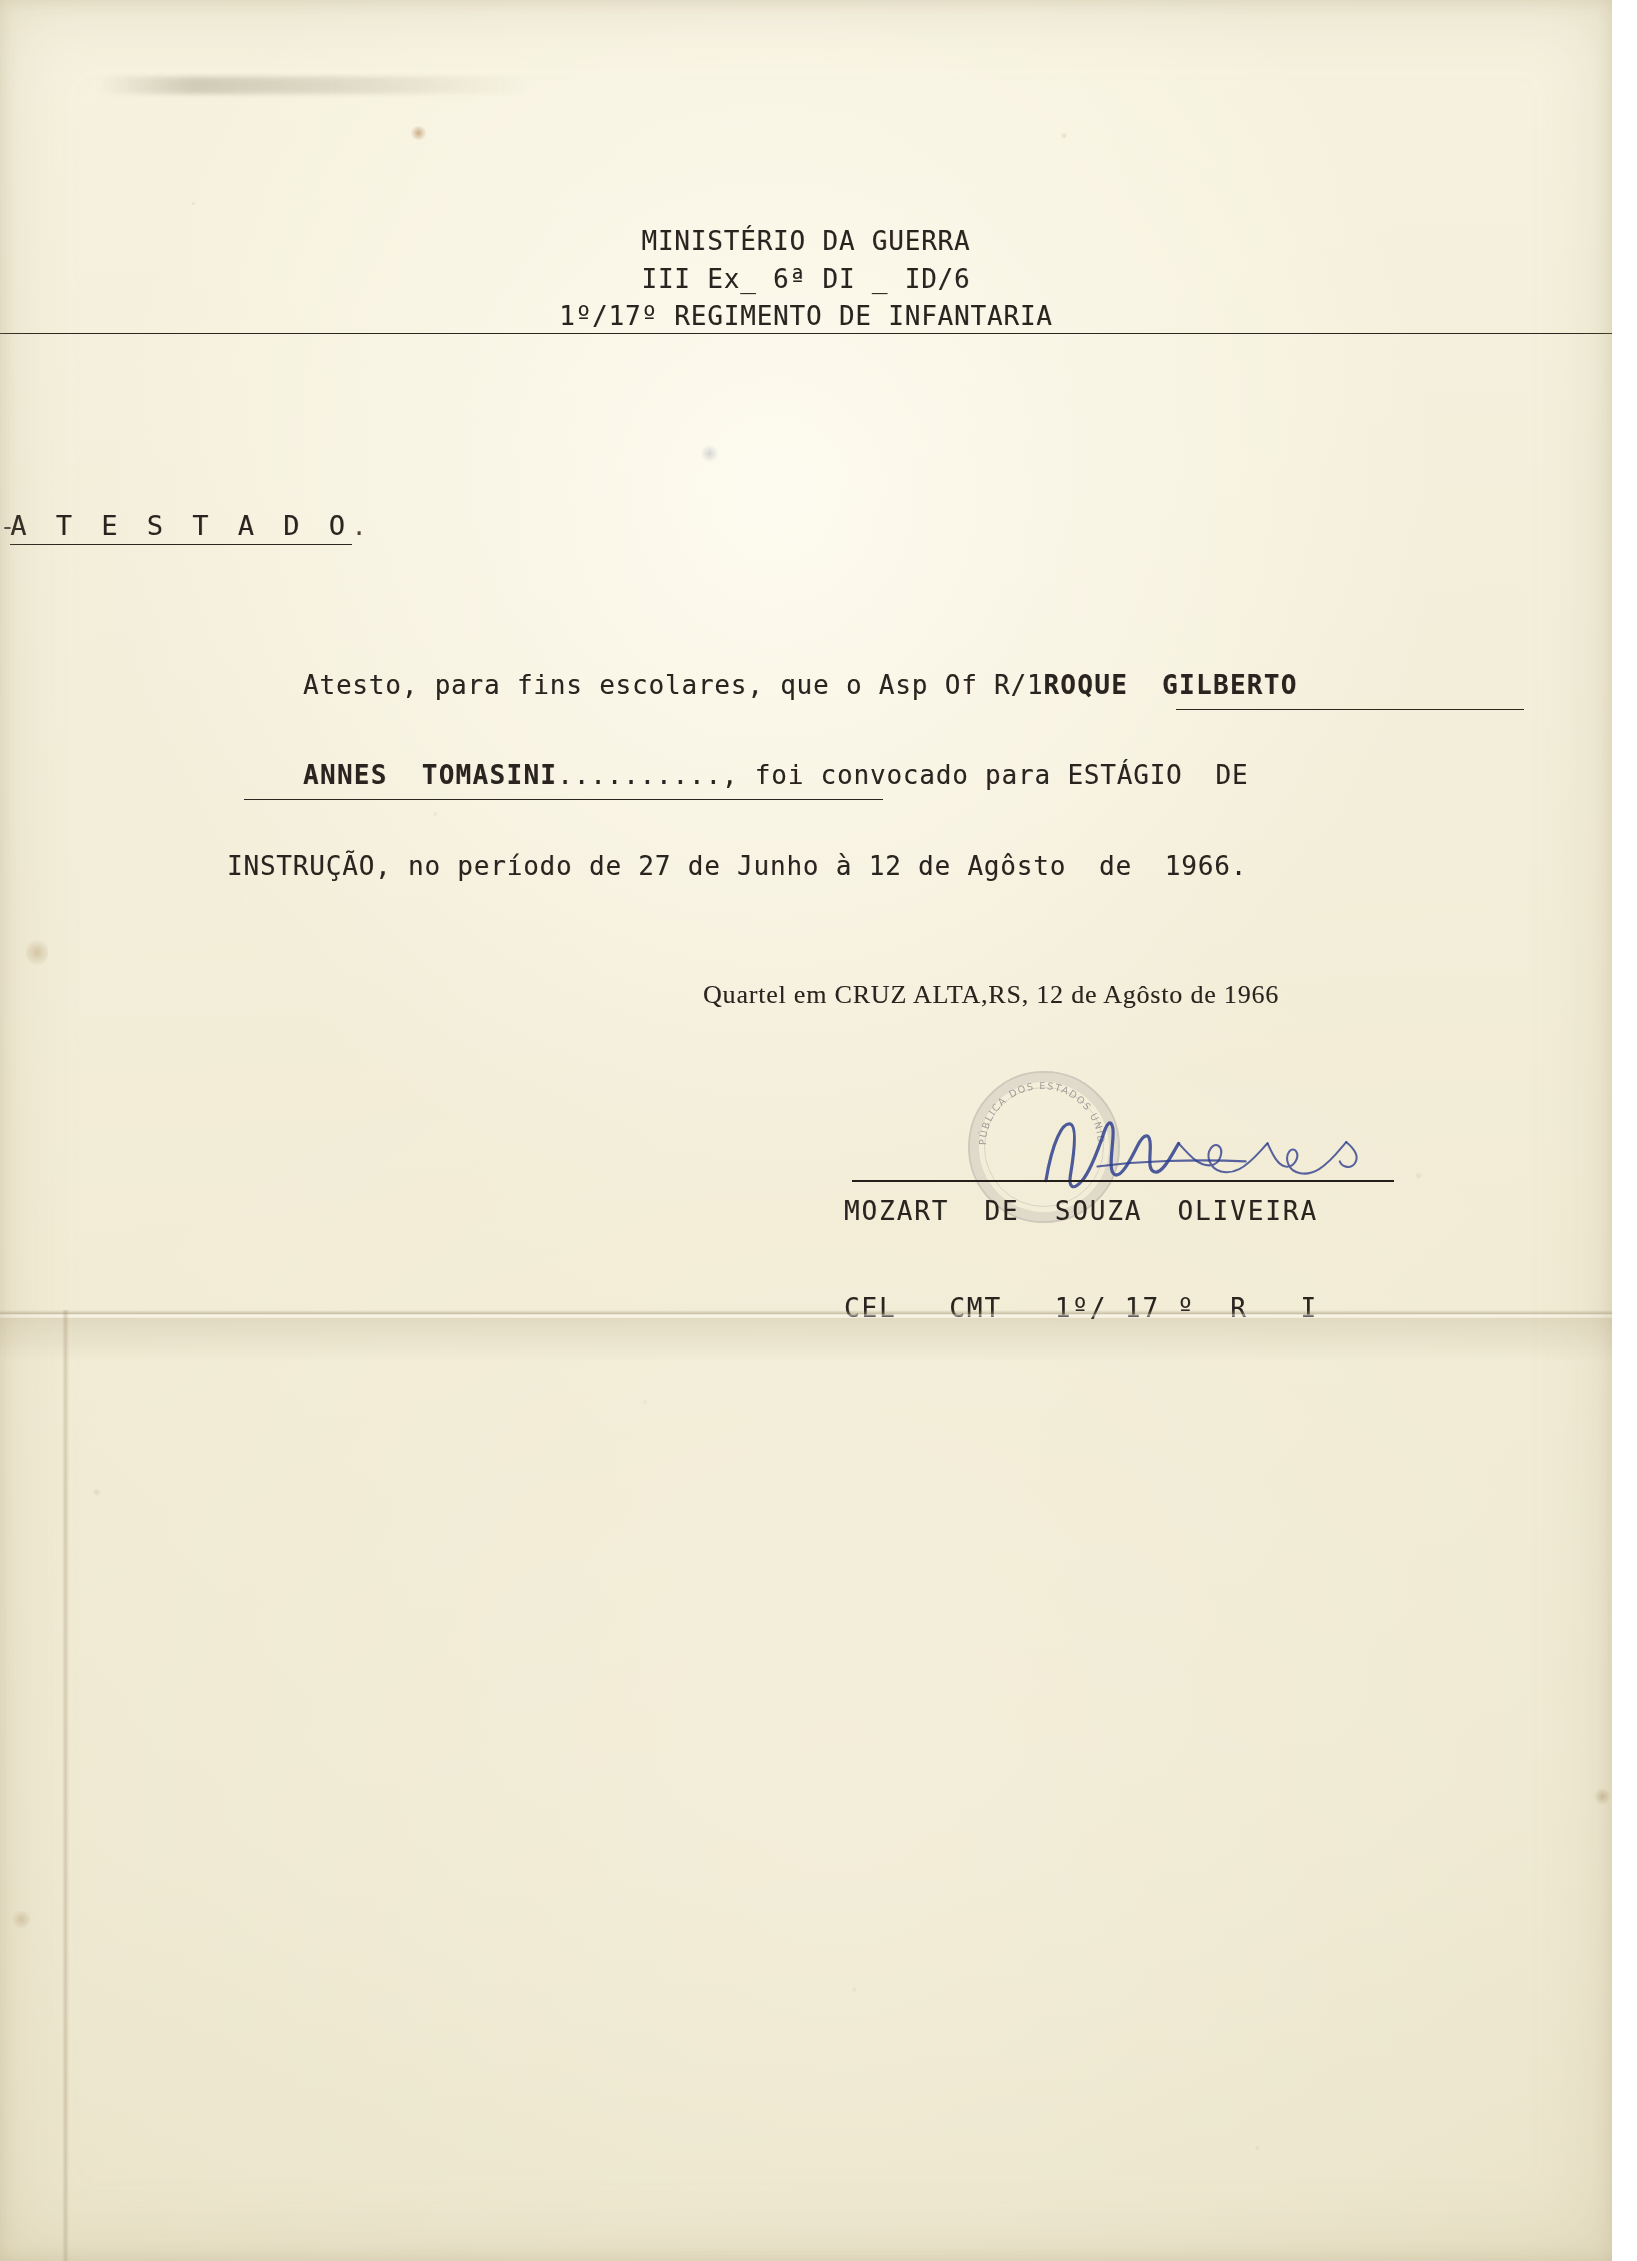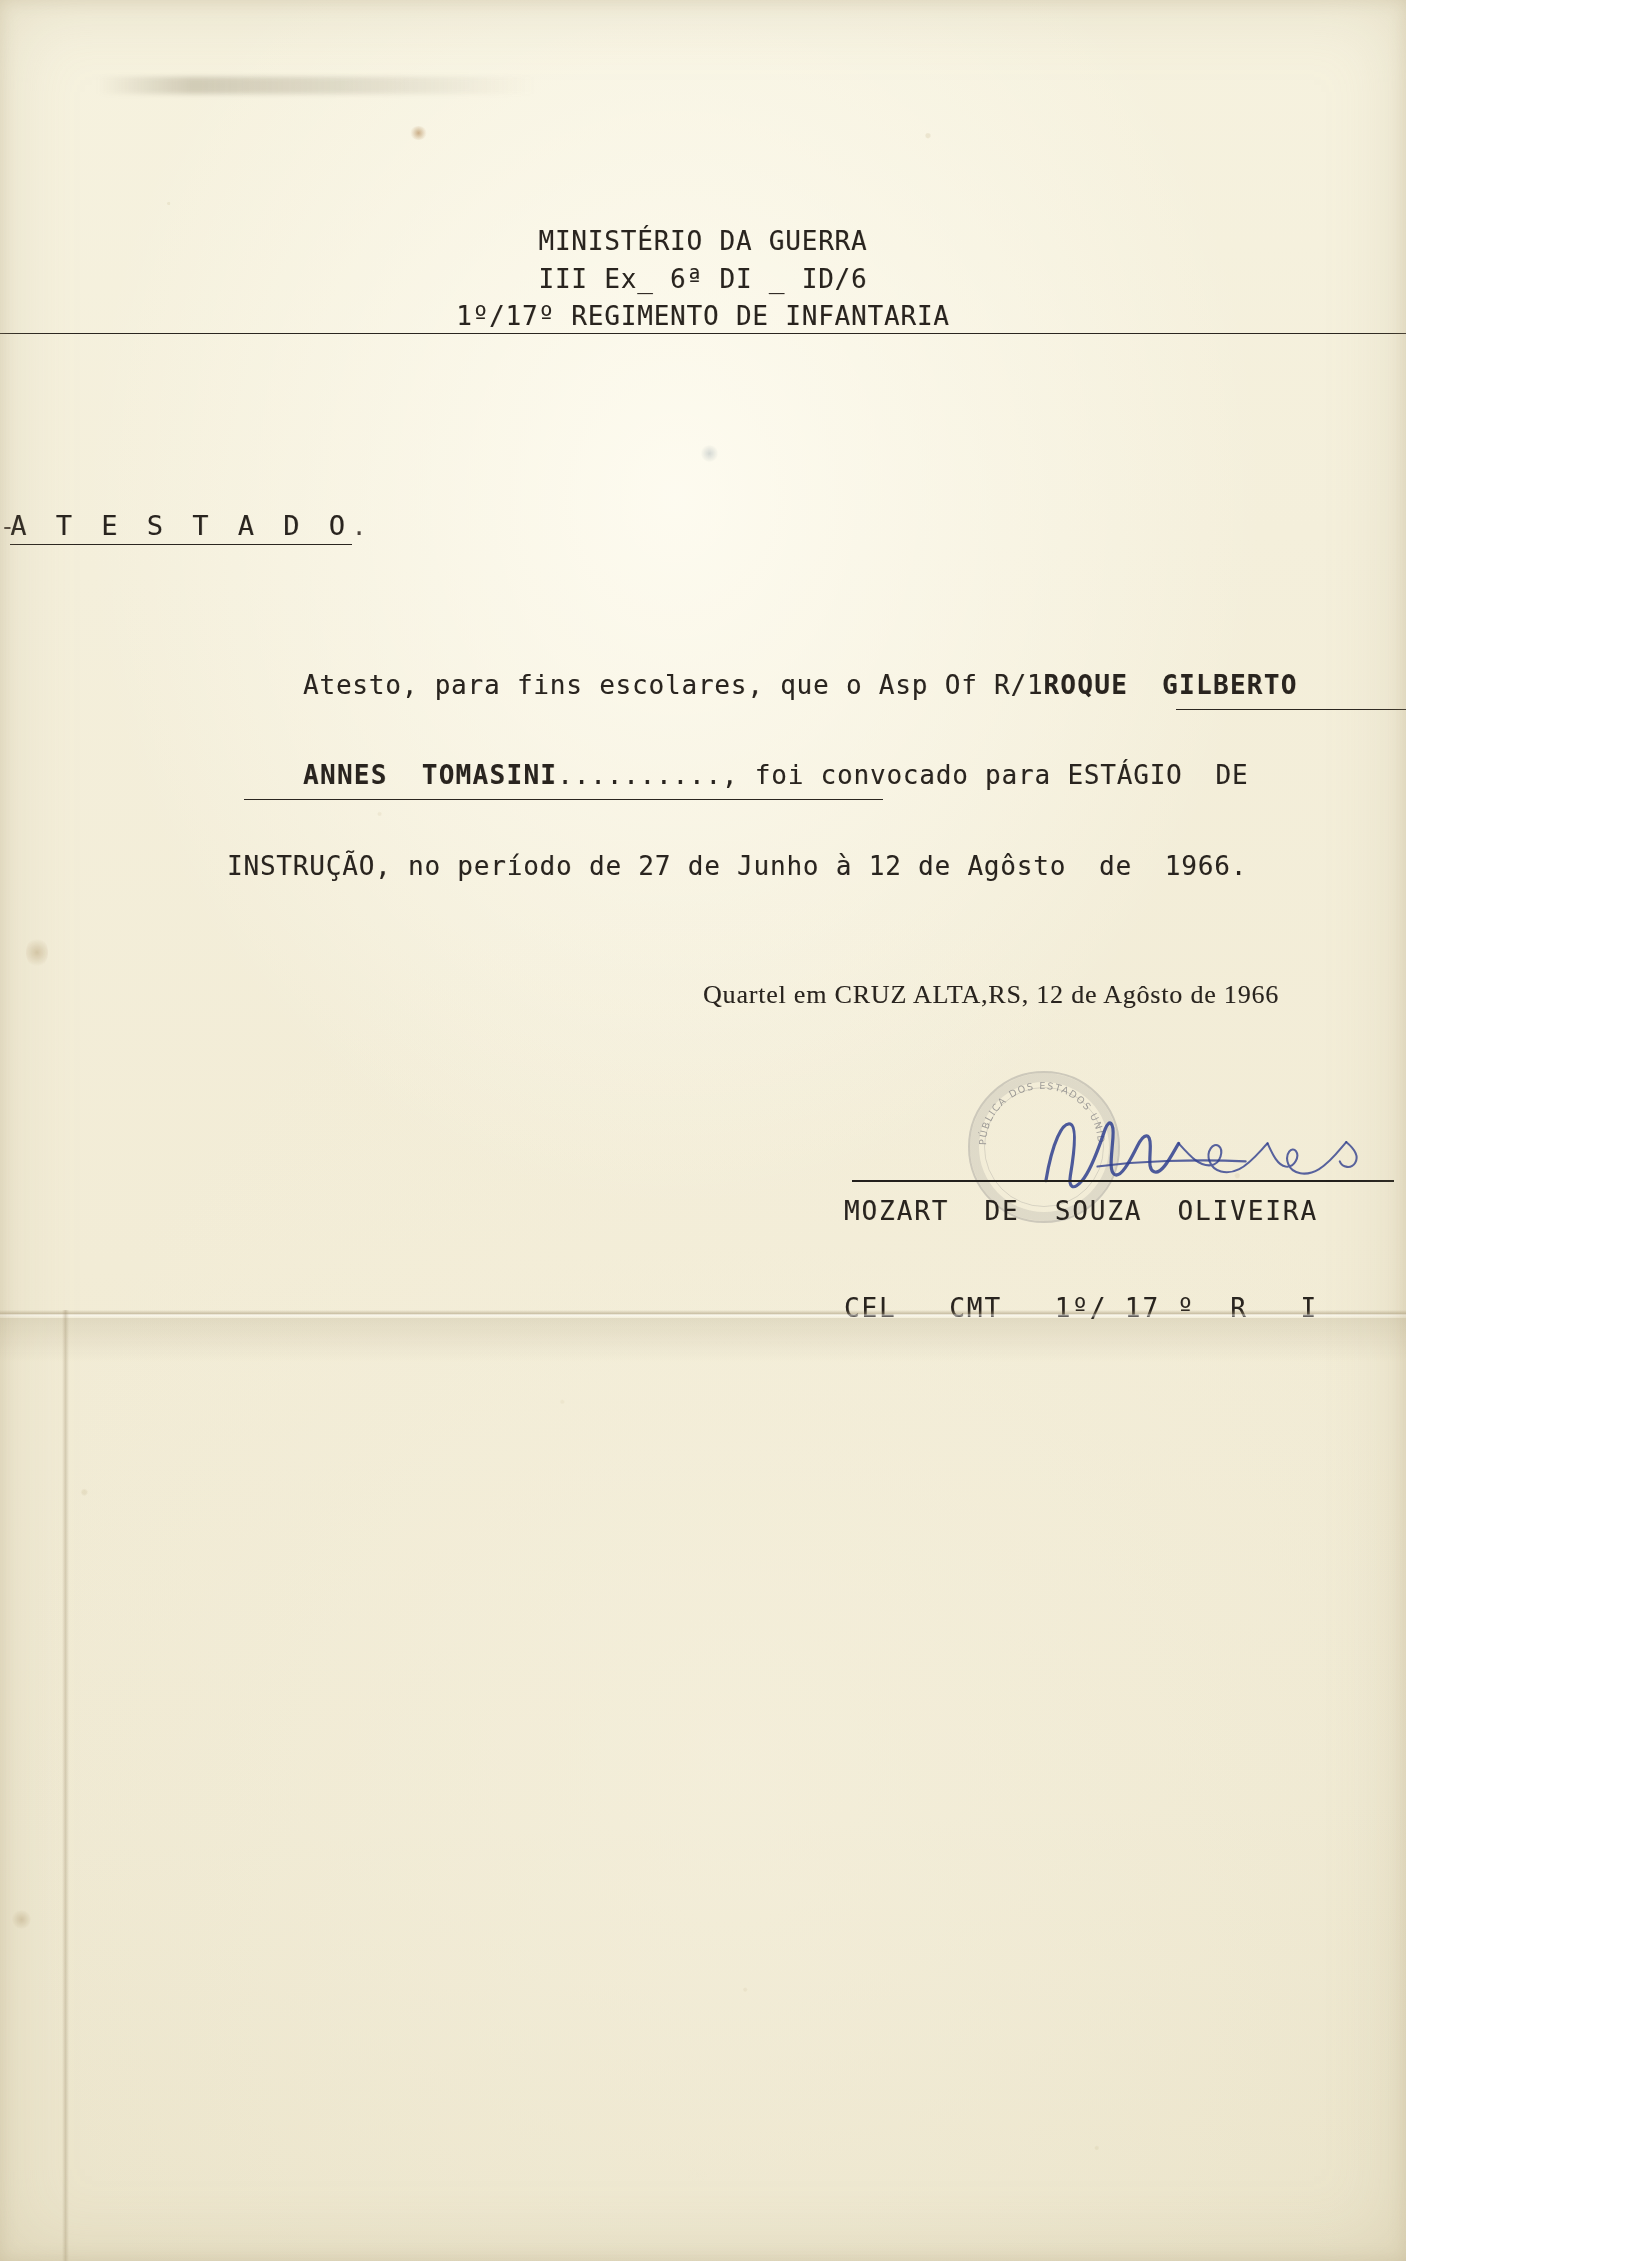--- a/index.html
+++ b/index.html
@@ -11,21 +11,21 @@
   body {
     width: 1638px;
     height: 2261px;
     overflow: hidden;
     font-family: "DejaVu Sans Mono", monospace;
   }
 
   
   .page {
     position: relative;
-    width: 1406px;
+    width: 1612px;
     height: 2261px;
     background:
       radial-gradient(ellipse 60% 45% at 48% 22%, rgba(255,253,243,0.85) 0%, rgba(255,253,243,0) 70%),
       radial-gradient(ellipse 70% 55% at 52% 78%, rgba(246,241,222,0.6) 0%, rgba(246,241,222,0) 75%),
       linear-gradient(178deg, #f6f2df 0%, #f4efdb 25%, #f2ecd6 55%, #efe9d2 80%, #eae3c9 100%);
     box-sizing: border-box;
     overflow: hidden;
   }
 
   

